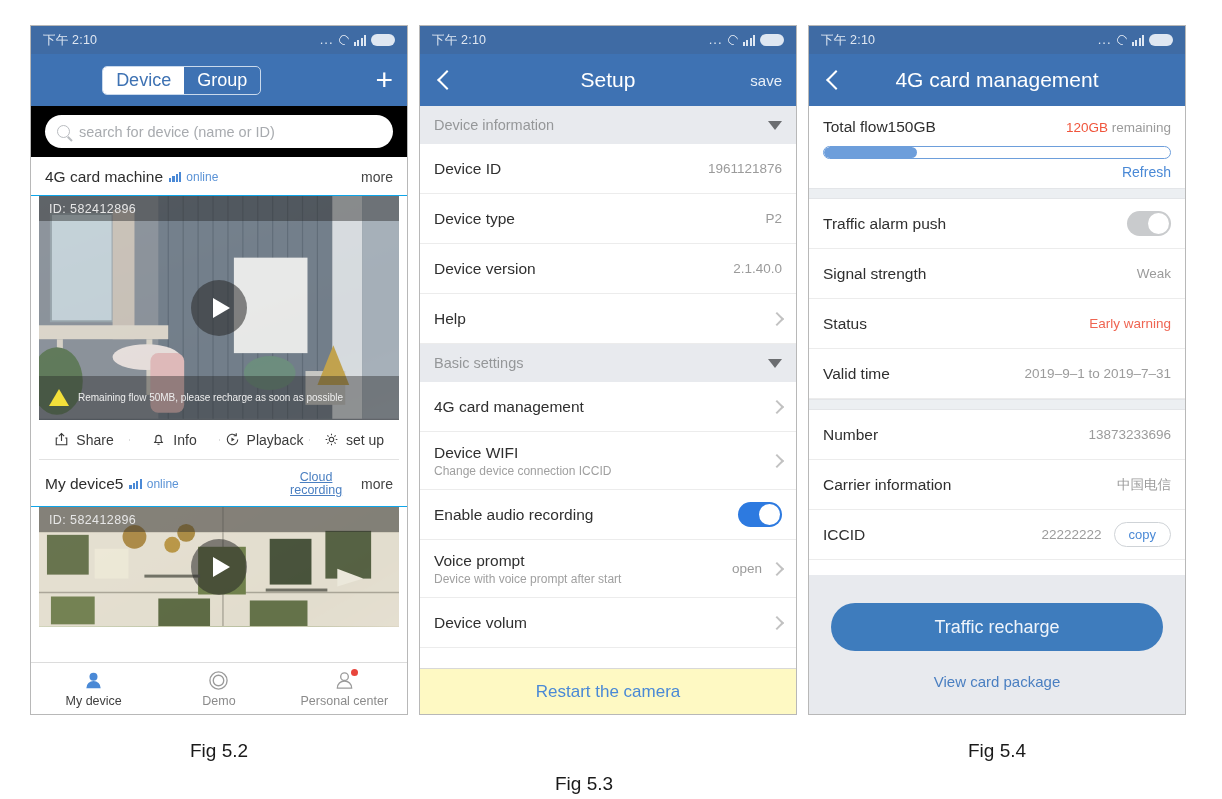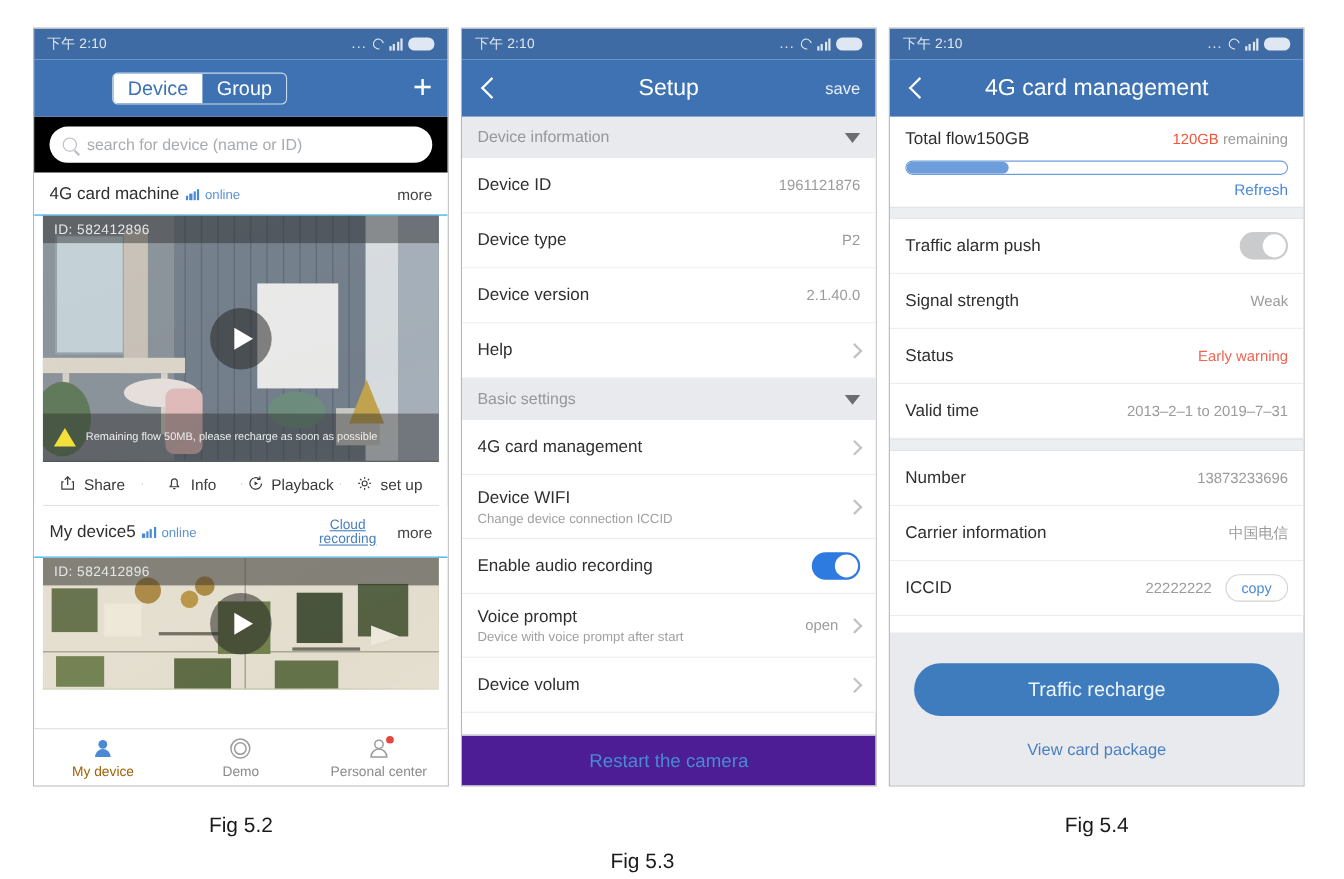--- a/index.html
+++ b/index.html
@@ -200,21 +200,21 @@
   .tabbar {
     position: absolute; left: 0; right: 0; bottom: 0; height: 52px;
     background: #ffffff; border-top: 1px solid #dcdcdc;
     display: flex; align-items: center;
   }
   .tab {
     flex: 1; display: flex; flex-direction: column; align-items: center;
     gap: 3px; cursor: pointer;
   }
   .tab-label { font-size: 12.5px; color: #8b8b8b; }
-  .tab.active .tab-label { color: #a16207; }
+  .tab.active .tab-label { color: #404040; }
   .tab-ic { width: 21px; height: 21px; position: relative; }
   .badge-dot {
     position: absolute; top: -1px; right: -3px; width: 7px; height: 7px;
     border-radius: 50%; background: #e8453c;
   }
 
   
   .scroll { background: #ffffff; }
   .sec-head {
     height: 38px; background: #e8eaee; display: flex; align-items: center;
@@ -250,21 +250,21 @@
   .switch.off { background: #c9cbcd; }
   .switch::after {
     content: ""; position: absolute; top: 2px; right: 2px;
     width: 21px; height: 21px; border-radius: 50%; background: #ffffff;
   }
   .gap { height: 11px; background: #eceff2; border-bottom: 1px solid #e3e5e8;
          border-top: 1px solid #e3e5e8; }
 
   .footer-btn {
     position: absolute; left: 0; right: 0; bottom: 0;
-    height: 46px; background: #4c1d95; border-top: 1px solid #d8d8d8;
+    height: 46px; background: #fef9c3; border-top: 1px solid #d8d8d8;
     display: flex; align-items: center; justify-content: center;
     color: #4a89d6; font-size: 17px; cursor: pointer;
   }
 
   
   .flow-card { background: #ffffff; padding: 12px 14px 8px; }
   .flow-top { display: flex; align-items: baseline; }
   .flow-total { font-size: 15.5px; color: #2f2f2f; }
   .flow-rem { margin-left: auto; font-size: 13.5px; color: #9b9b9b; }
   .flow-rem b { color: #f0553c; font-weight: 400; }
@@ -646,21 +646,21 @@
     <div class="row">
       <div class="row-l">
           <span class="row-title">Status</span>
         </div>
       <span class="row-val red">Early warning</span>
     </div>
     <div class="row">
       <div class="row-l">
           <span class="row-title">Valid time</span>
         </div>
-      <span class="row-val">2013–2–1 to 2019–7–31</span>
+      <span class="row-val">2019–9–1 to 2019–7–31</span>
     </div>
 
     <div class="gap"></div>
 
     <div class="row">
       <div class="row-l">
           <span class="row-title">Number</span>
         </div>
       <span class="row-val">13873233696</span>
     </div>

